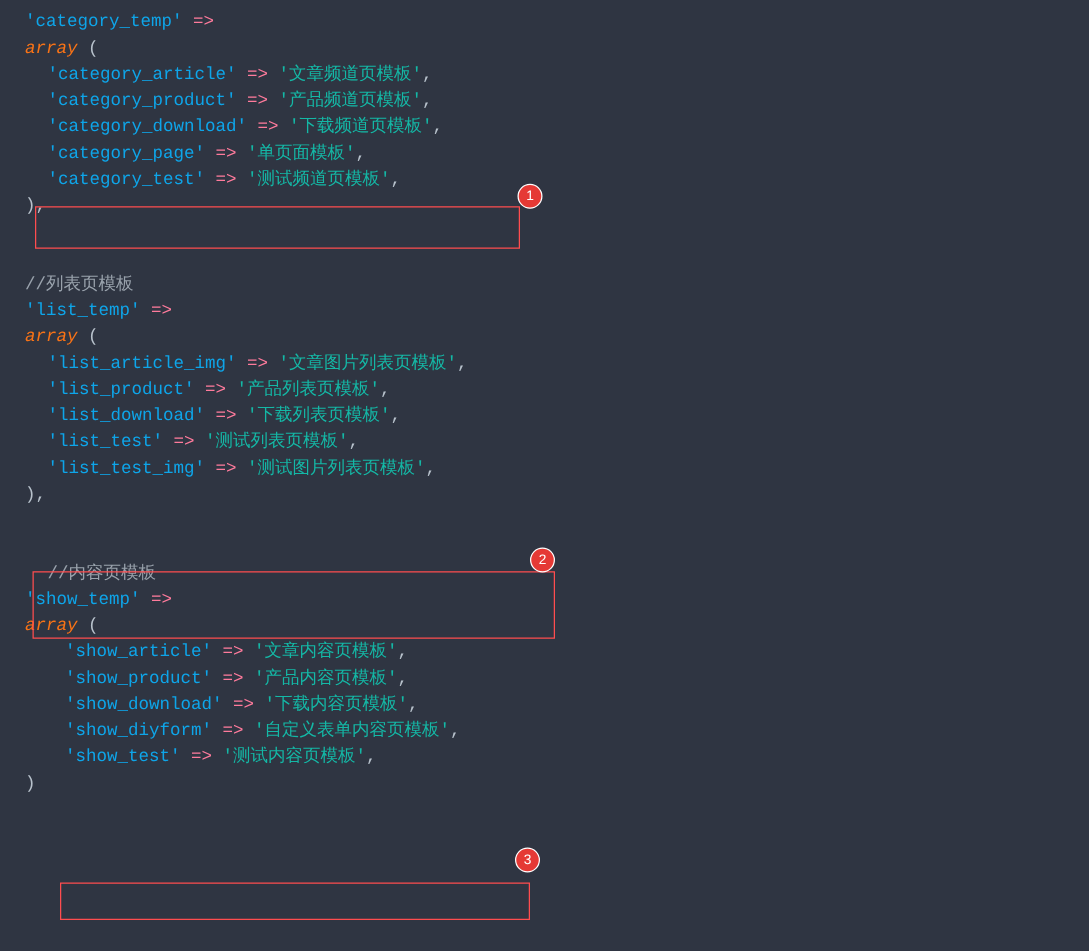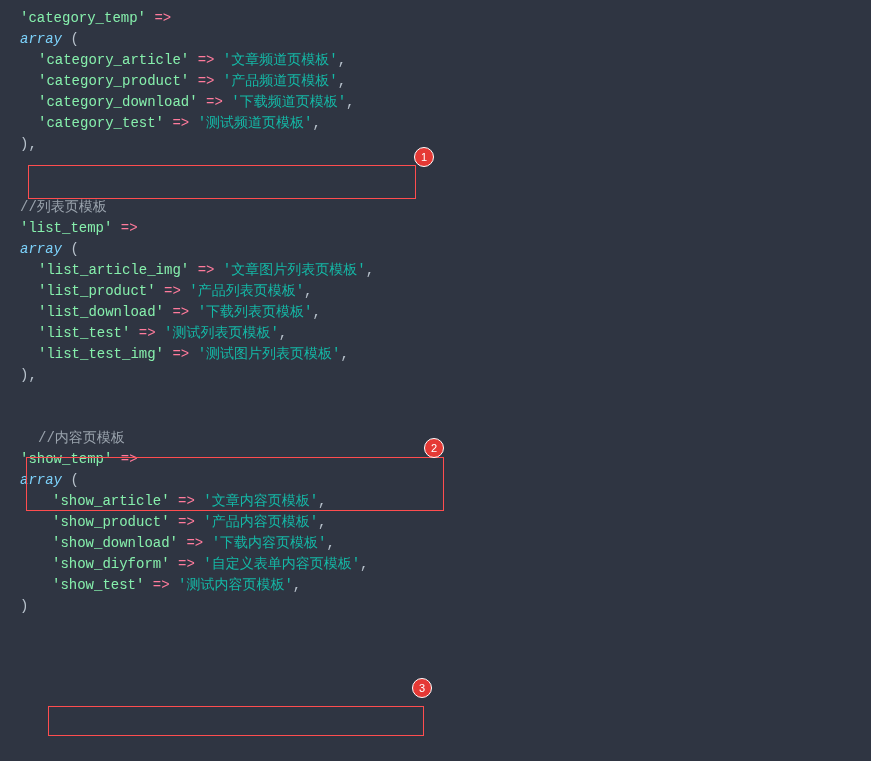--- a/index.html
+++ b/index.html
@@ -12,24 +12,24 @@
     width: 871px;
     height: 761px;
     padding: 8px 2px;
     position: relative;
   }
   .line { white-space: pre; }
   .indent1 { padding-left: 18px; }
   .indent2 { padding-left: 36px; }
   .indent3 { padding-left: 50px; }
   .c-comment { color: #9aa3ad; }
-  .c-key     { color: #86efac; }      
+  .c-key     { color: #0ea5e9; }      
   .c-arrow   { color: #ff7b9c; }      
   .c-str     { color: #14b8a6; }      
-  .c-kw      { color: #7dd3fc; font-style: italic; } 
+  .c-kw      { color: #f97316; font-style: italic; } 
   .c-punct   { color: #b8c2cc; }
 
   .box {
     position: absolute;
     border: 1px solid #ff4d4f;
     background: transparent;
     pointer-events: none;
   }
   .badge {
     position: absolute;
@@ -49,20 +49,21 @@
 </head>
 <body>
 
 <div>
 
   <div class="line indent1"><span class="c-key">'category_temp'</span><span class="c-arrow"> =&gt; </span></div>
   <div class="line indent1"><span class="c-kw">array</span><span class="c-punct"> (</span></div>
   <div class="line indent2"><span class="c-key">'category_article'</span><span class="c-arrow"> =&gt; </span><span class="c-str">'文章频道页模板'</span><span class="c-punct">,</span></div>
   <div class="line indent2"><span class="c-key">'category_product'</span><span class="c-arrow"> =&gt; </span><span class="c-str">'产品频道页模板'</span><span class="c-punct">,</span></div>
   <div class="line indent2"><span class="c-key">'category_download'</span><span class="c-arrow"> =&gt; </span><span class="c-str">'下载频道页模板'</span><span class="c-punct">,</span></div>
+  <div class="line indent2"><span class="c-key">'category_page'</span><span class="c-arrow"> =&gt; </span><span class="c-str">'单页面模板'</span><span class="c-punct">,</span></div>
   <div class="line indent2"><span class="c-key">'category_test'</span><span class="c-arrow"> =&gt; </span><span class="c-str">'测试频道页模板'</span><span class="c-punct">,</span></div>
   <div class="line indent1"><span class="c-punct">),</span></div>
 
   <div class="line">&nbsp;</div>
   <div class="line">&nbsp;</div>
 
   <div class="line indent1"><span class="c-comment">//列表页模板</span></div>
   <div class="line indent1"><span class="c-key">'list_temp'</span><span class="c-arrow"> =&gt; </span></div>
   <div class="line indent1"><span class="c-kw">array</span><span class="c-punct"> (</span></div>
   <div class="line indent2"><span class="c-key">'list_article_img'</span><span class="c-arrow"> =&gt; </span><span class="c-str">'文章图片列表页模板'</span><span class="c-punct">,</span></div>

